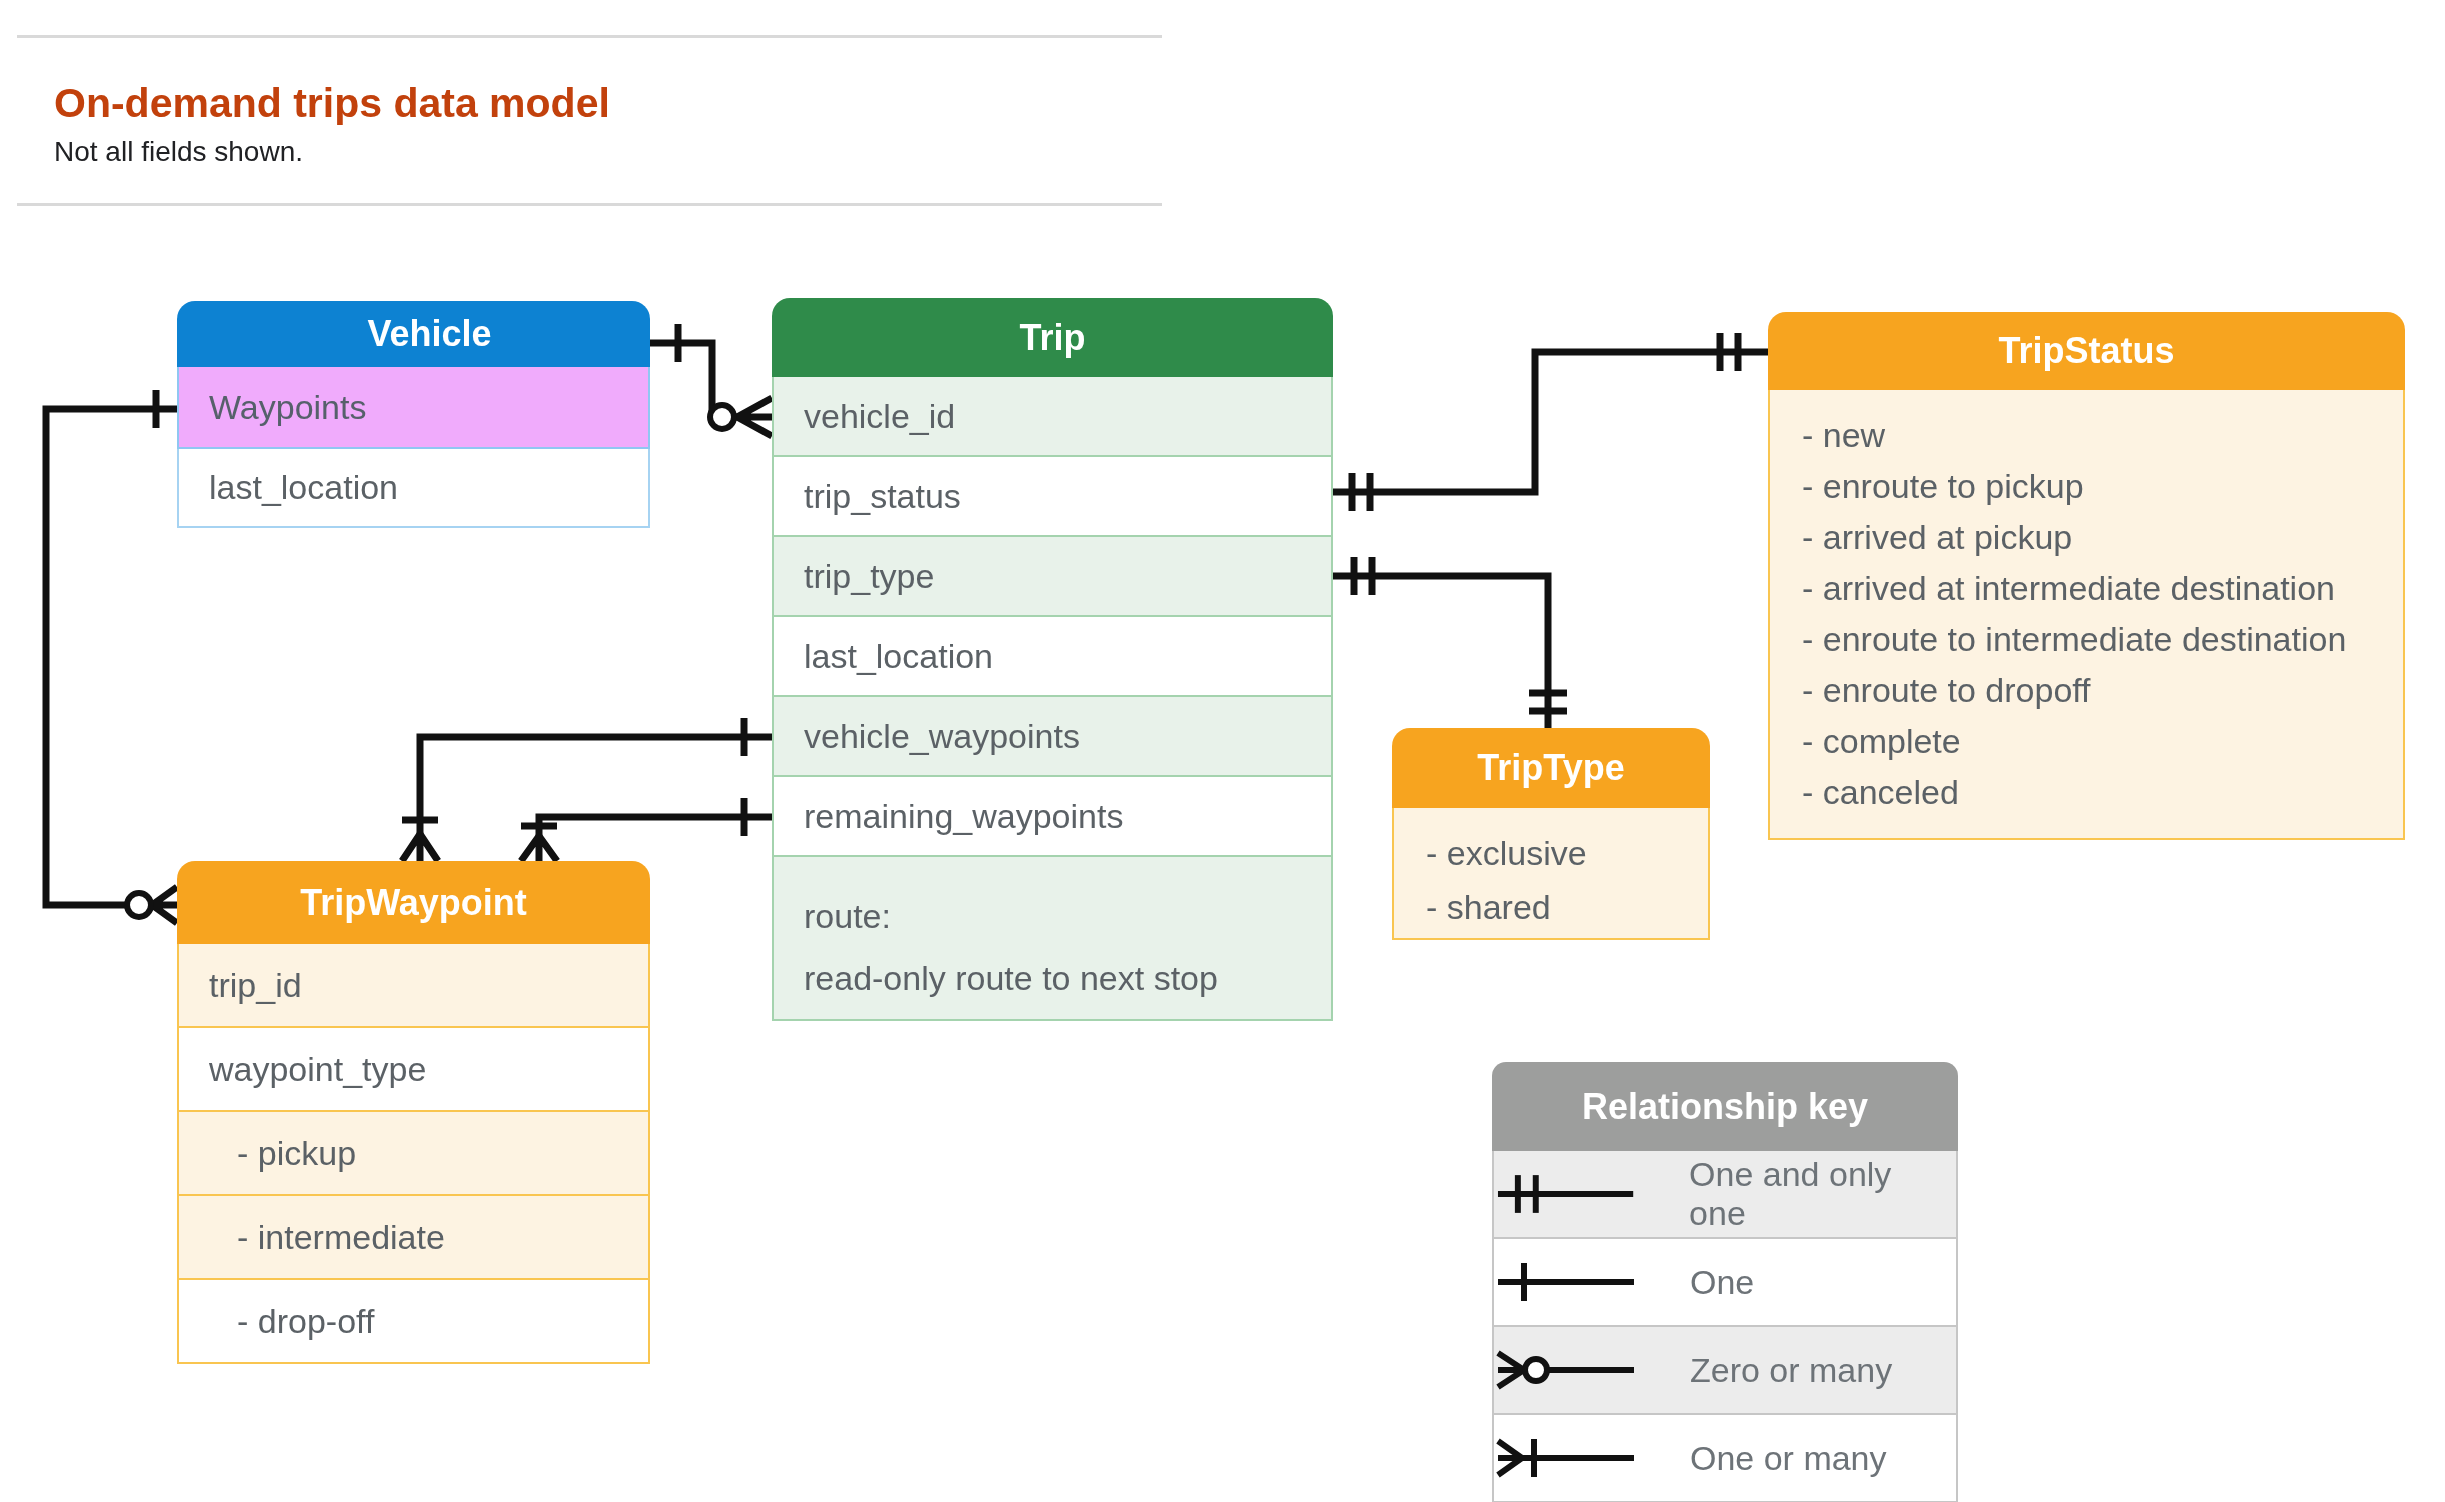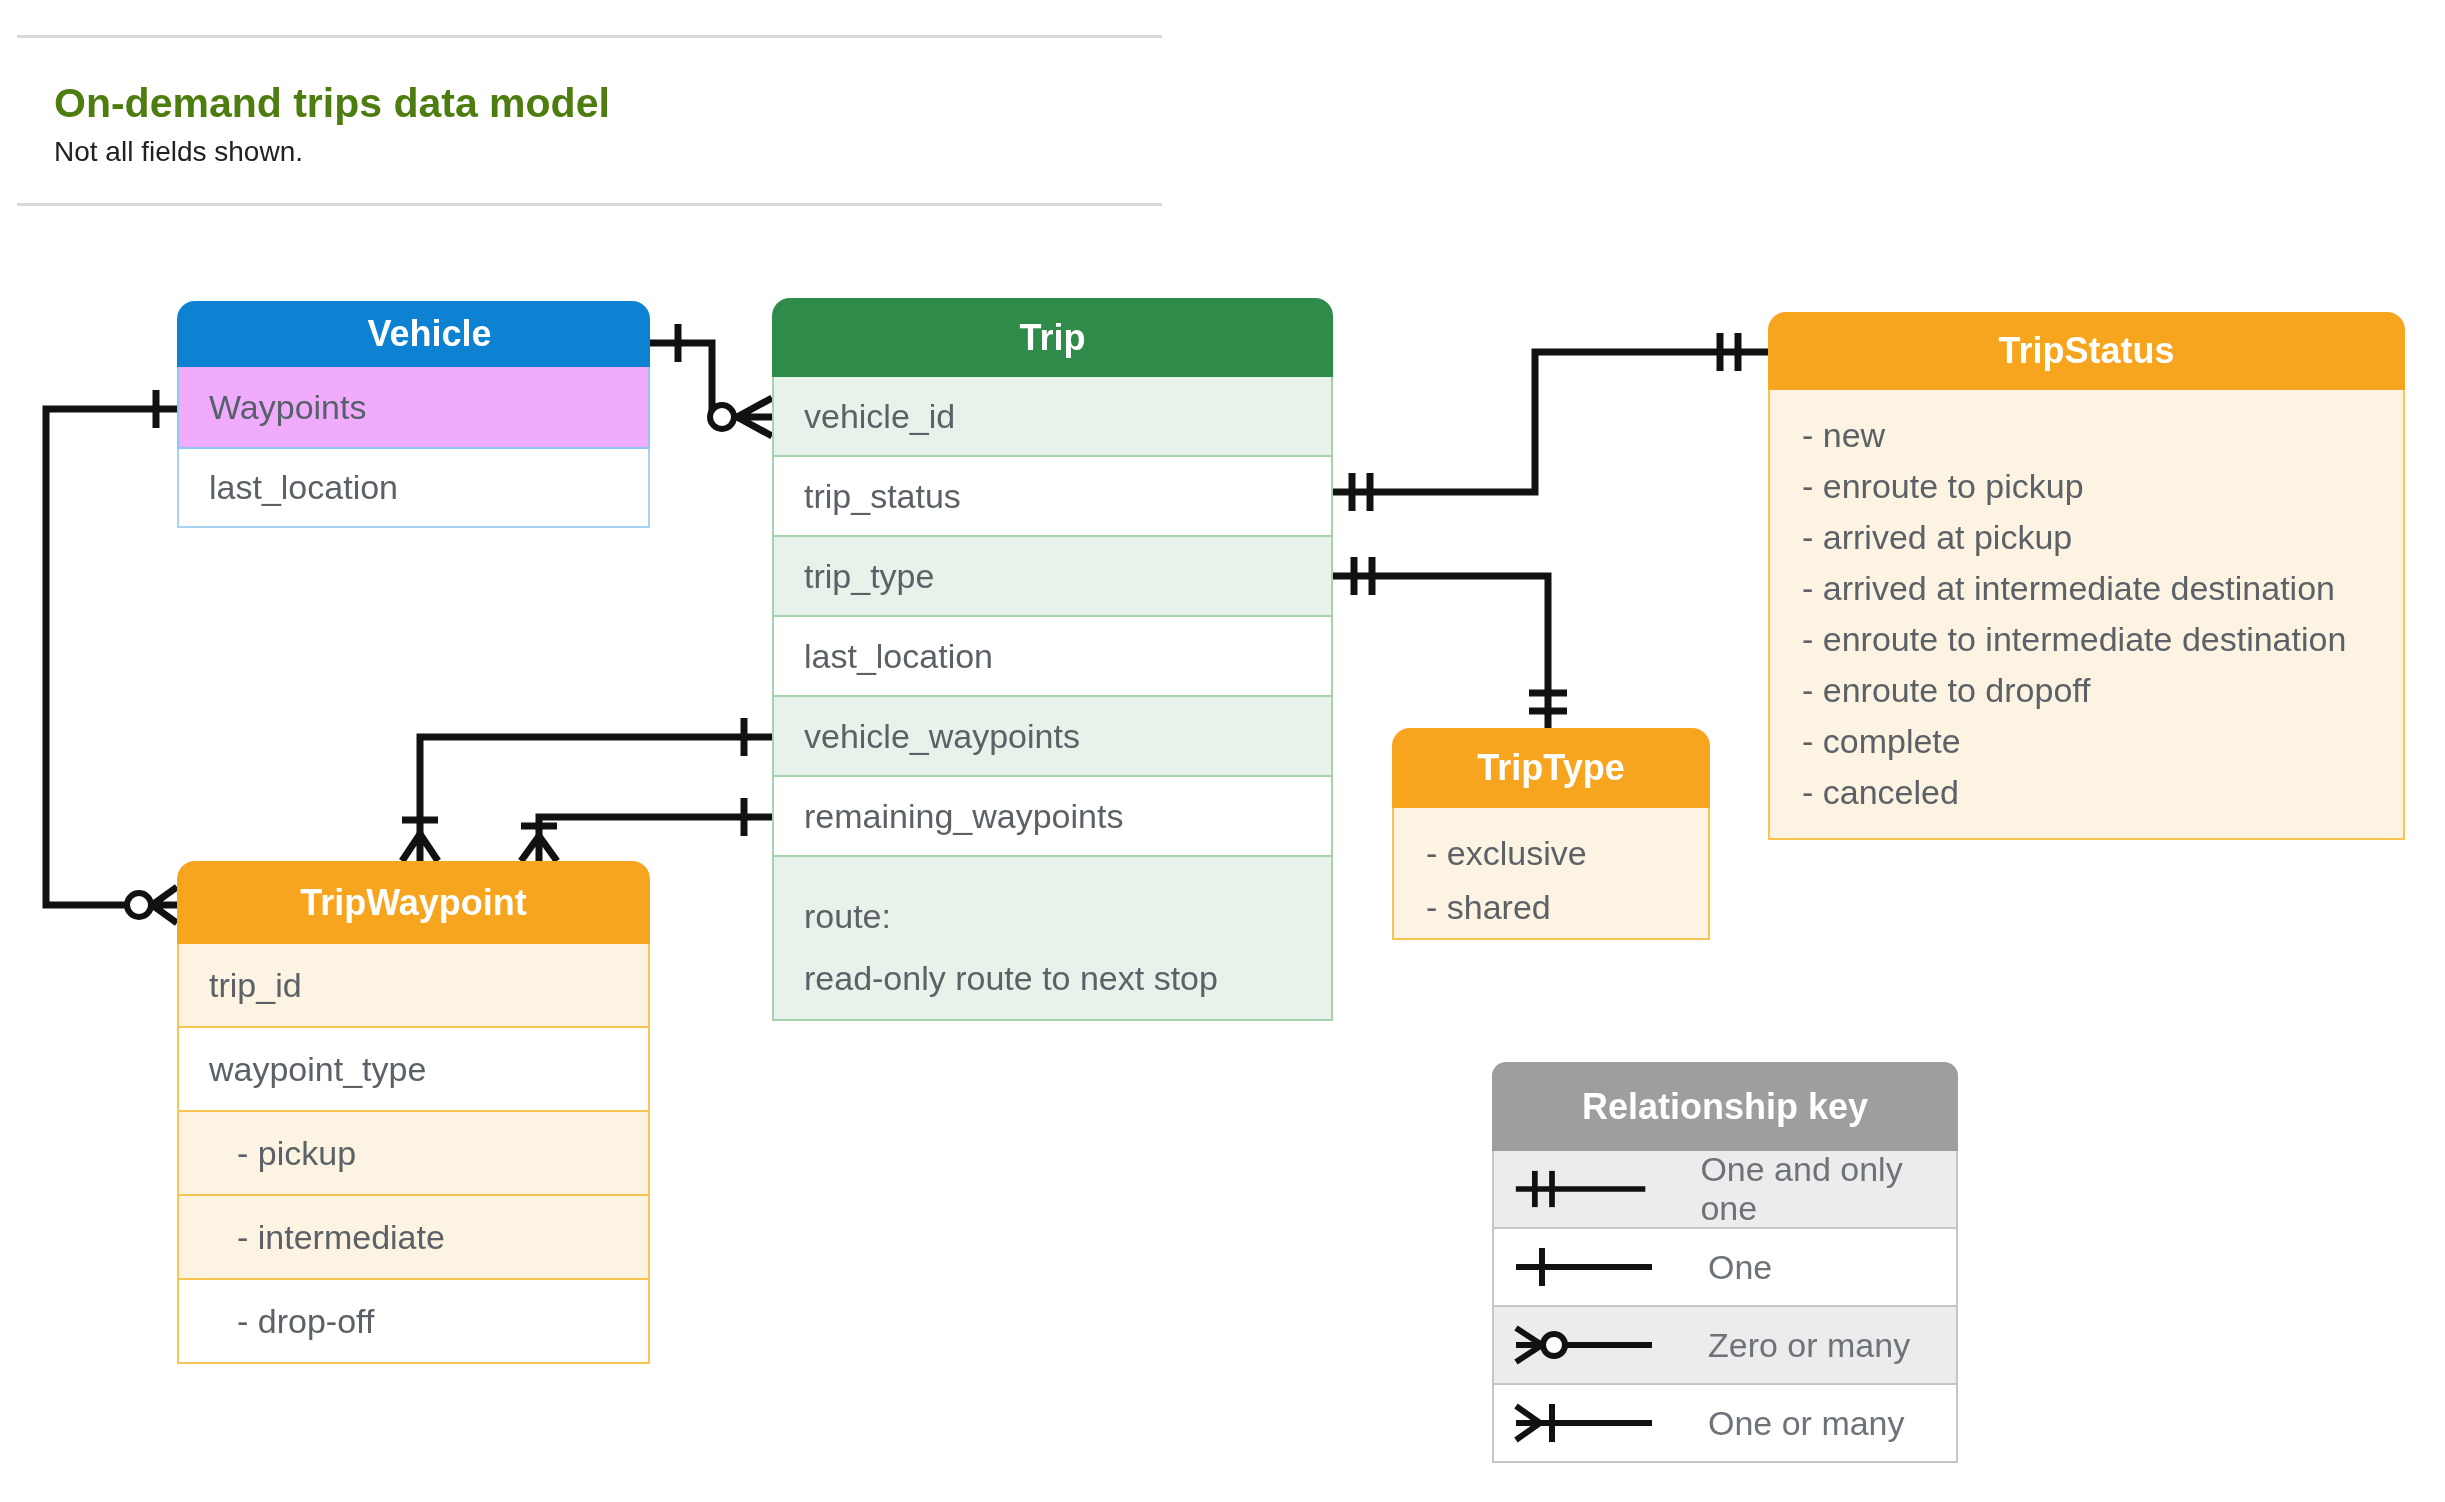--- a/index.html
+++ b/index.html
@@ -3,21 +3,21 @@
 <meta charset="utf-8">
 <style>
   * { margin:0; padding:0; box-sizing:border-box; }
   html,body { background:#ffffff; }
   body { font-family:"Liberation Sans", sans-serif; }
   .canvas { position:relative; width:2445px; height:1502px; background:#ffffff; overflow:hidden; }
 
   .rule { position:absolute; left:17px; width:1145px; height:3px; background:#d9d9d9; }
   .rule-top { top:35px; }
   .rule-bottom { top:203px; }
-  .doc-title { position:absolute; left:54px; top:80px; font-size:41px; font-weight:700; color:#4d7c0f; letter-spacing:0; }
+  .doc-title { position:absolute; left:54px; top:80px; font-size:41px; font-weight:700; color:#c2410c; letter-spacing:0; }
   .doc-subtitle { position:absolute; left:54px; top:136px; font-size:28px; font-weight:400; color:#202124; }
 
   .connectors { position:absolute; left:0; top:0; width:2445px; height:1502px; }
   .connectors path, .connectors line { stroke:#111111; stroke-width:7; fill:none; }
   .connectors circle { stroke:#111111; stroke-width:6; fill:#ffffff; }
 
   .entity { position:absolute; }
   .e-header { display:flex; align-items:center; justify-content:center; color:#ffffff; font-weight:700; font-size:36px; border-radius:18px 18px 0 0; }
   .e-row { display:flex; align-items:center; padding-left:30px; font-size:34px; color:#5b6166; background:#ffffff; }
   .e-row.sub { padding-left:58px; }
@@ -36,21 +36,21 @@
 
   
   .orange .e-header { background:#f7a41f; }
   .orange .e-row { border:2px solid #f9c550; border-top:none; }
   .orange .row-cream { background:#fdf3e2; }
   .enum-body { border:2px solid #f9c550; border-top:none; background:#fdf3e2; padding:20px 0 0 32px; }
   .enum-item { font-size:34px; color:#5b6166; }
 
   
   .legend .e-header { background:#9d9e9d; border-radius:14px 14px 0 0; }
-  .legend .l-row { display:flex; align-items:center; height:78px; background:#ffffff; border:2px solid #c6c6c6; border-top:none; padding-left:18px; }
+  .legend .l-row { display:flex; align-items:center; height:88px; background:#ffffff; border:2px solid #c6c6c6; border-top:none; }
   .legend .l-row.alt { background:#ececec; }
   .legend .l-label { font-size:34px; color:#6d7378; margin-left:36px; }
   .l-sym { width:160px; height:52px; }
   .l-sym line, .l-sym path { stroke:#111111; stroke-width:6; fill:none; }
   .l-sym circle { stroke:#111111; stroke-width:6; fill:#ffffff; }
 </style>
 </head>
 <body>
 
 <div class="canvas">

